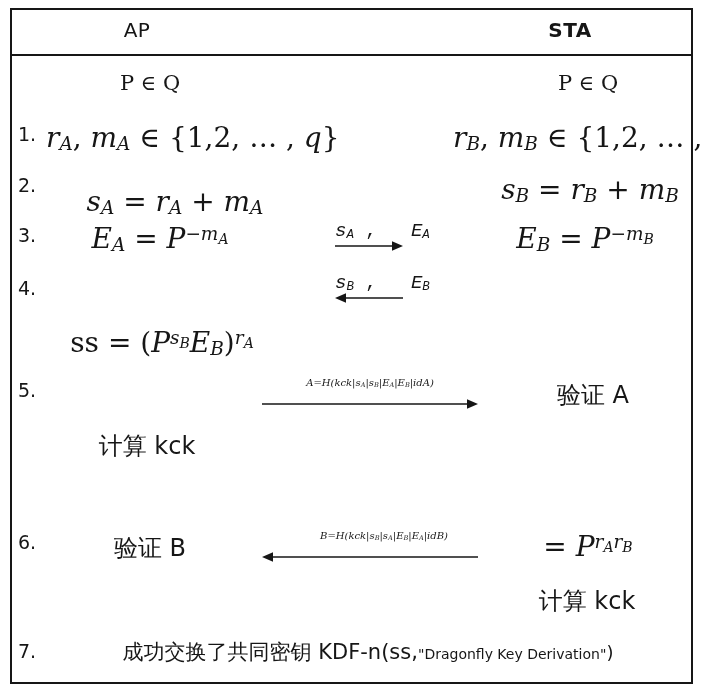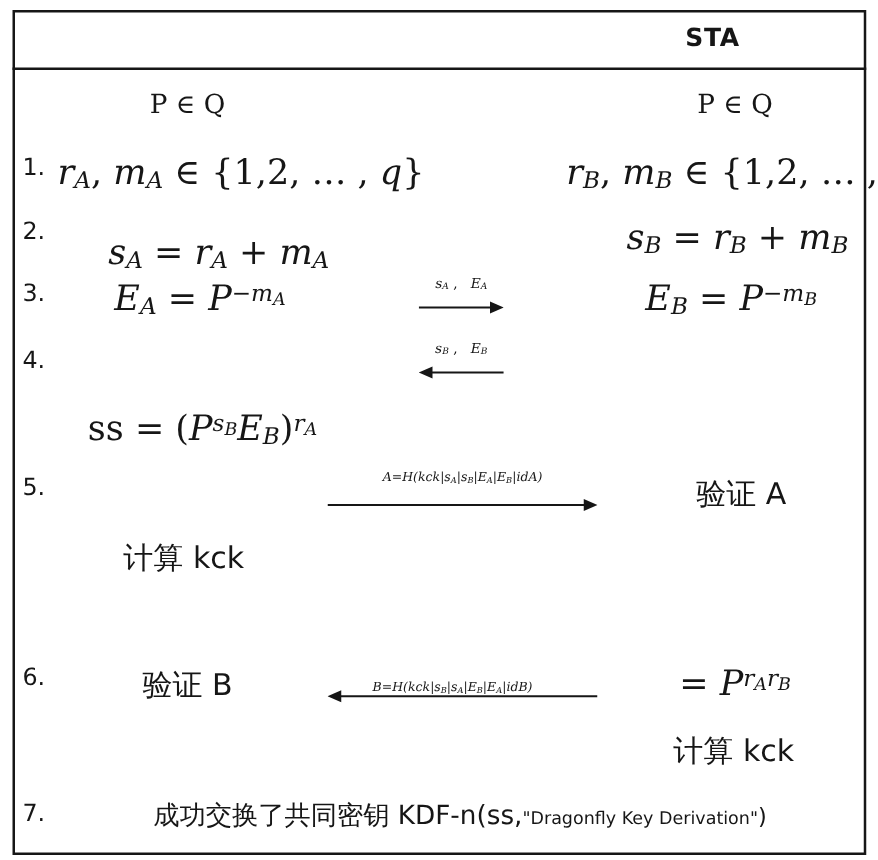--- a/index.html
+++ b/index.html
@@ -23,21 +23,21 @@
   }
   .colhead { font-size: 20px; text-align: center; letter-spacing: 0.5px; }
   .stepnum { font-size: 19px; text-align: left; }
   .math {
     font-family: "DejaVu Serif", "Liberation Serif", serif;
     font-size: 28px; white-space: nowrap; text-align: center;
   }
   .math-left { text-align: left; }
   .math-right { text-align: right; }
   .setq { font-size: 21px; }
-  .arrlab { font-size: 11px; }
+  .arrlab { font-size: 19px; font-family: Liberation Mono, monospace; }
   .arrlab5 { font-size: 10px; }
   .cn { font-size: 24px; text-align: center; white-space: nowrap; }
   .final { font-size: 21px; text-align: center; white-space: nowrap; }
   .final .small { font-size: 14px; }
   .final .close { font-size: 18px; }
   
   .m-it { font-style: italic; }
   .m-up { font-style: normal; }
   .m-sub { font-style: italic; font-size: 66%; vertical-align: -16%; }
   .m-sup { font-style: italic; font-size: 66%; vertical-align: 36%; }
@@ -45,20 +45,21 @@
   svg { display:block; }
 </style>
 </head>
 <body>
 
 <div id="stage">
 
   <div class="abs frame"></div>
   <div class="abs hdiv"></div>
 
+  <div class="abs colhead" style="left:62px; top:18px; width:150px;">AP</div>
   <div class="abs colhead" style="left:495px; top:18px; width:150px;font-weight:bold;">STA</div>
 
   <div class="abs math setq" style="left:75px; top:71px; width:150px;"><span class="m-up">P ∈ Q</span></div>
   <div class="abs math setq" style="left:513px; top:71px; width:150px;"><span class="m-up">P ∈ Q</span></div>
 
   <div class="abs stepnum" style="left:18px; top:123px;">1.</div>
   <div class="abs stepnum" style="left:18px; top:174px;">2.</div>
   <div class="abs stepnum" style="left:18px; top:224px;">3.</div>
   <div class="abs stepnum" style="left:18px; top:277px;">4.</div>
   <div class="abs stepnum" style="left:18px; top:379px;">5.</div>
@@ -99,21 +100,21 @@
       <line x1="0" y1="6" x2="211" y2="6" stroke="#161616" stroke-width="1.6"></line>
       <polygon points="216,6 205,1.2 205,10.8" fill="#161616"></polygon>
     </svg>
   </div>
   <div class="abs cn" style="left:518px; top:379px; width:150px;">验证 A</div>
 
   <div class="abs math" style="left:513px; top:530px; width:150px;"><span class="m-up">= </span><span class="m-it">P</span><span class="m-sup">r</span><span class="m-ss">A</span><span class="m-sup">r</span><span class="m-ss">B</span></div>
   <div class="abs cn" style="left:512px; top:585px; width:150px;">计算 kck</div>
 
   <div class="abs cn" style="left:75px; top:532px; width:150px;">验证 B</div>
-  <div class="abs math arrlab5" style="left:252px; top:530px; width:220px;margin-top:15px;"><span class="m-it">B=H(kck|s</span><span class="m-sub">B</span><span class="m-it">|s</span><span class="m-sub">A</span><span class="m-it">|E</span><span class="m-sub">B</span><span class="m-it">|E</span><span class="m-sub">A</span><span class="m-it">|idB)</span></div>
+  <div class="abs math arrlab5" style="left:274px; top:530px; width:220px;"><span class="m-it">B=H(kck|s</span><span class="m-sub">B</span><span class="m-it">|s</span><span class="m-sub">A</span><span class="m-it">|E</span><span class="m-sub">B</span><span class="m-it">|E</span><span class="m-sub">A</span><span class="m-it">|idB)</span></div>
   <div class="abs" style="left:262px; top:551px;">
     <svg width="216" height="12" viewBox="0 0 216 12">
       <line x1="216" y1="6" x2="5" y2="6" stroke="#161616" stroke-width="1.6"></line>
       <polygon points="0,6 11,1.2 11,10.8" fill="#161616"></polygon>
     </svg>
   </div>
 
   <div class="abs final" style="left:55px; top:638px; width:626px;">
     <span>成功交换了共同密钥 KDF-n(ss,</span><span class="small">"Dragonfly Key Derivation"</span><span class="close">)</span>
   </div>

